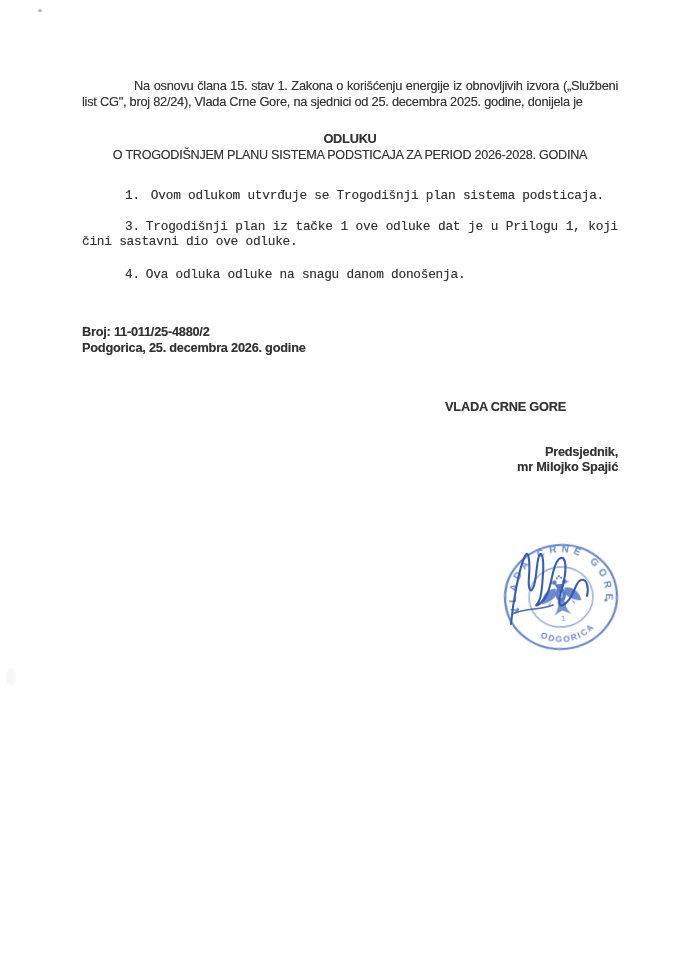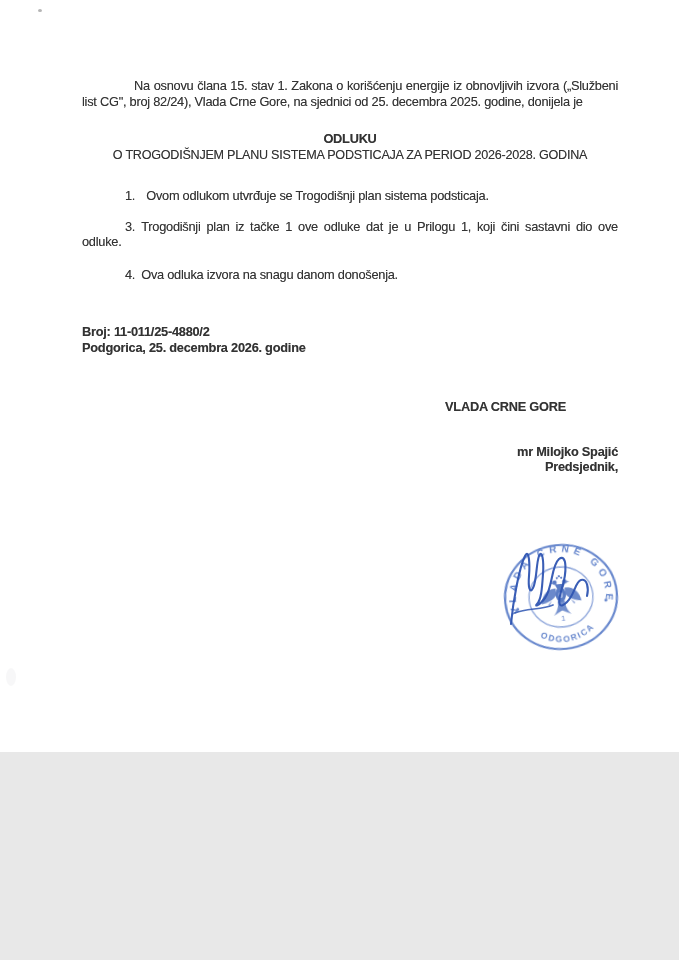--- a/index.html
+++ b/index.html
@@ -1,19 +1,19 @@
 <!DOCTYPE html>
 <html lang="sr"><head>
 <meta charset="utf-8">
 <style>
   html, body { margin: 0; padding: 0; background: #e8e8e8; }
   .page {
     position: relative;
     width: 679px;
-    height: 752px;
+    height: 960px;
     background: #ffffff;
     font-family: "Liberation Sans", sans-serif;
     color: #333333;
     overflow: hidden;
     margin: 0 auto;
   }
   .scan-speck {
     position: absolute;
     left: 38px; top: 9px;
     width: 4px; height: 3px;
@@ -50,20 +50,21 @@
   .title-line2 {
     text-align: center;
     font-weight: normal;
     white-space: nowrap;
     font-size: 12.6px;
     margin-bottom: 25px !important;
   }
   .item {
     text-align: justify;
     text-indent: 43px;
+    font-family: Liberation Mono, monospace;
   }
   .item .num { margin-right: 6px; }
   .item-1 { margin-bottom: 15px !important; }
   .item-1 .num { margin-right: 11px; }
   .item-2 { margin-bottom: 11px !important; }
   .item-3 { margin-bottom: 17px !important; }
   .item-4 { margin-bottom: 42px !important; }
   .ref-block {
     font-weight: bold;
     margin-bottom: 44px !important;
@@ -98,32 +99,32 @@
     <p class="intro">Na osnovu člana 15. stav 1. Zakona o korišćenju energije iz obnovljivih izvora („Službeni list CG", broj 82/24), Vlada Crne Gore, na sjednici od 25. decembra 2025. godine, donijela je</p>
 
     <p class="title-line1">ODLUKU</p>
     <p class="title-line2">O TROGODIŠNJEM PLANU SISTEMA PODSTICAJA ZA PERIOD 2026-2028. GODINA</p>
 
     <p class="item item-1"><span class="num">1.</span><span>Ovom odlukom utvrđuje se Trogodišnji plan sistema podsticaja.</span></p>
 
 
     <p class="item item-3"><span class="num">3.</span><span>Trogodišnji plan iz tačke 1 ove odluke dat je u Prilogu 1, koji čini sastavni dio ove odluke.</span></p>
 
-    <p class="item item-4"><span class="num">4.</span><span>Ova odluka izvora na snagu danom donošenja.</span></p>
+    <p class="item item-4"><span class="num">4.</span><span>Ova odluka odluke na snagu danom donošenja.</span></p>
 
     <div class="ref-block">
       <p>Broj: 11-011/25-4880/2</p>
       <p>Podgorica, 25. decembra 2026. godine</p>
     </div>
 
     <p class="issuer">VLADA CRNE GORE</p>
 
     <div class="signature-block">
+      <p>Predsjednik,</p>
       <p>mr Milojko Spajić</p>
-      <p>Predsjednik,</p>
     </div>
 
   </div>
 
   <div class="stamp-wrap">
     <svg width="126" height="120" viewBox="0 0 126 120">
       <defs>
         <filter id="scanblur" x="-20%" y="-20%" width="140%" height="140%">
           <feGaussianBlur stdDeviation="0.45"></feGaussianBlur>
         </filter>

